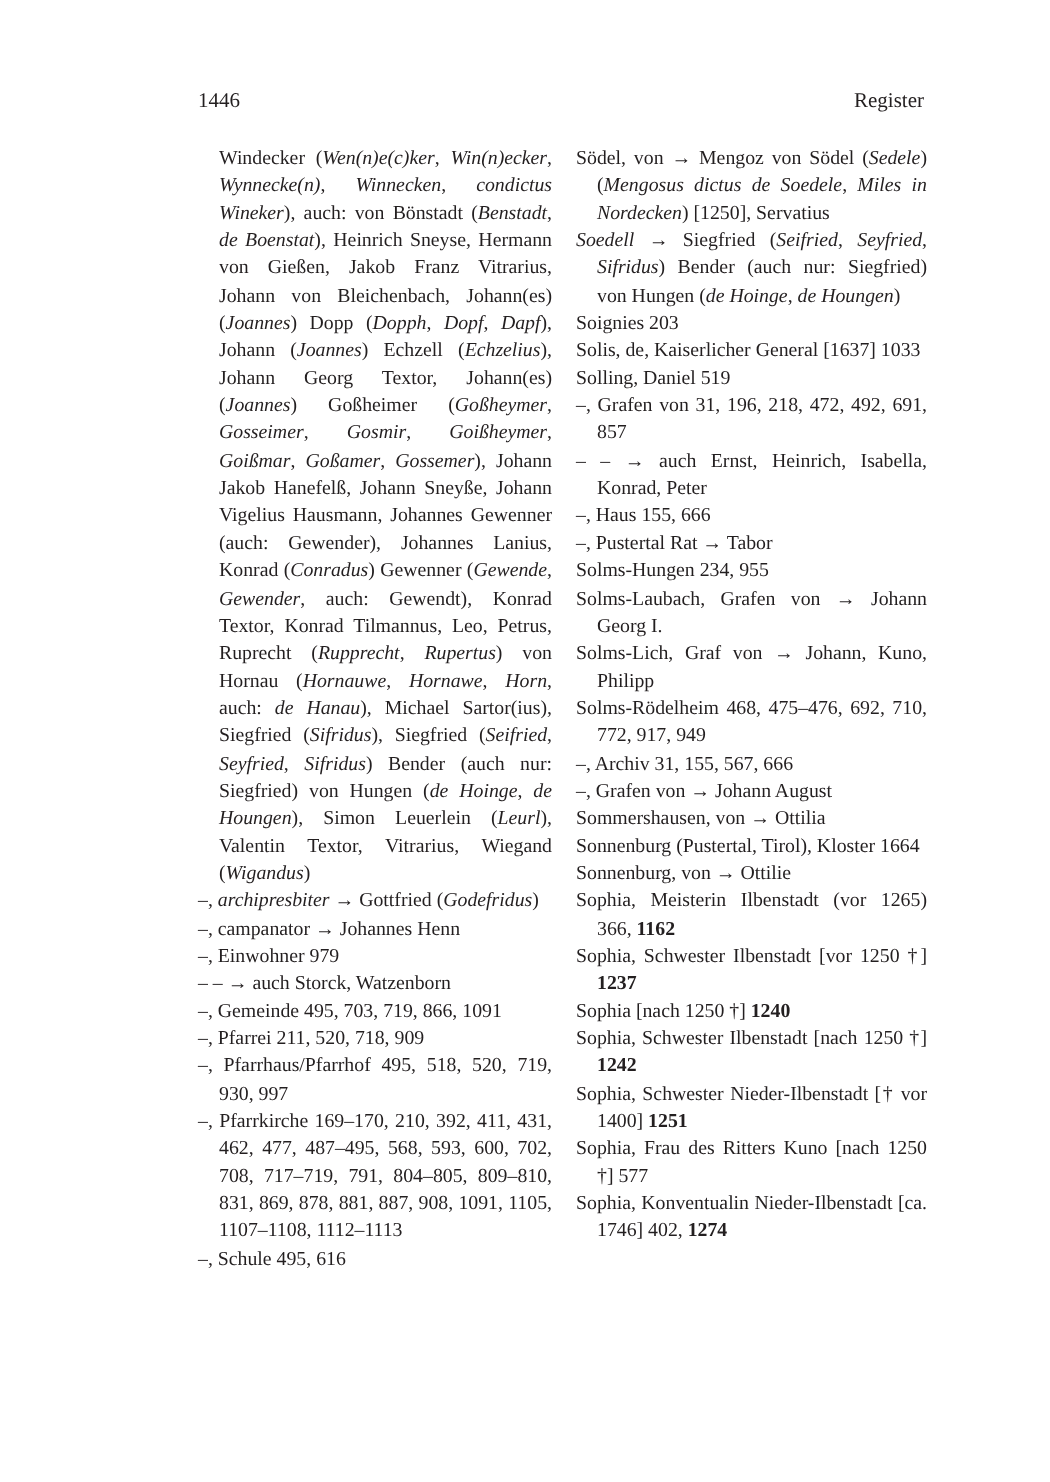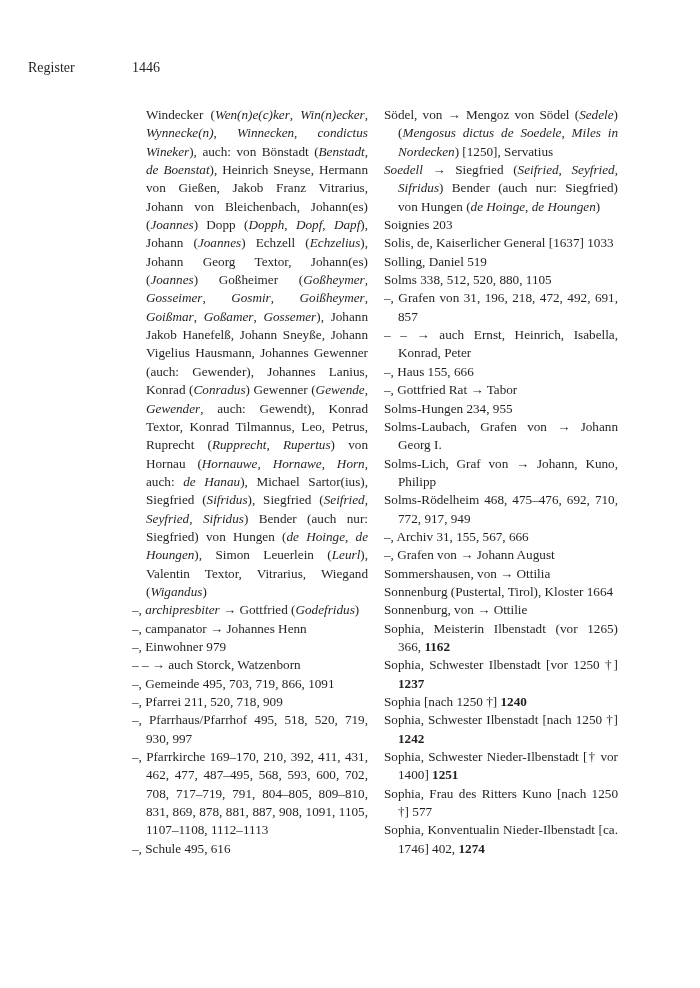--- a/index.html
+++ b/index.html
@@ -1,20 +1,20 @@
 <!DOCTYPE html>
 <html><head>
 <meta charset="utf-8">
 <style>
   html, body { margin: 0; padding: 0; background: #ffffff; }
   body { width: 700px; height: 988px; position: relative; overflow: hidden;
          font-family: "Liberation Serif", "DejaVu Serif", serif; color: #231f20; }
   .page-num { position: absolute; left: 132px; top: 60px; font-size: 14px; }
-  .running-head { position: absolute; left: 0; width: 616px; top: 60px; text-align: left; font-size: 14px; padding-left: 28px; box-sizing: border-box; }
-  .col { position: absolute; top: 106px; font-size: 13.2px; line-height: 18.35px; }
+  .running-head { position: absolute; left: 0; width: 616px; top: 60px; text-align: right; font-size: 14px; padding-left: 28px; box-sizing: border-box; }
+  .col { position: absolute; top: 96px; font-size: 13.2px; line-height: 18.35px; }
   .col-left { left: 132px; width: 236px; }
   .col-right { left: 384px; width: 234px; }
   .entry { text-align: justify; padding-left: 14px; text-indent: -14px; margin: 0; }
   .entry.cont { padding-left: 14px; text-indent: 0; }
   .it { font-style: italic; }
   .bd { font-weight: bold; }
 </style>
 </head>
 <body>
 
@@ -33,25 +33,24 @@
       <p class="entry"><span>–, Pfarrhaus/Pfarrhof 495, 518, 520, 719, 930, 997</span></p>
       <p class="entry"><span>–, Pfarrkirche 169–170, 210, 392, 411, 431, 462, 477, 487–495, 568, 593, 600, 702, 708, 717–719, 791, 804–805, 809–810, 831, 869, 878, 881, 887, 908, 1091, 1105, 1107–1108, 1112–1113</span></p>
       <p class="entry"><span>–, Schule 495, 616</span></p>
     </div>
   <div class="col col-right">
       <p class="entry"><span>Södel, von → Mengoz von Södel (</span><span class="it">Sedele</span><span>) (</span><span class="it">Mengosus dictus de Soedele</span><span>, </span><span class="it">Miles in Nordecken</span><span>) [1250], Servatius</span></p>
       <p class="entry"><span class="it">Soedell</span><span> → Siegfried (</span><span class="it">Seifried</span><span>, </span><span class="it">Seyfried</span><span>, </span><span class="it">Sifridus</span><span>) Bender (auch nur: Siegfried) von Hungen (</span><span class="it">de Hoinge</span><span>, </span><span class="it">de Houngen</span><span>)</span></p>
       <p class="entry"><span>Soignies 203</span></p>
       <p class="entry"><span>Solis, de, Kaiserlicher General [1637] 1033</span></p>
       <p class="entry"><span>Solling, Daniel 519</span></p>
-      <p class="entry"><span>Solms 338, 512, 520, 880, 1105</span></p>
       <p class="entry"><span>–, Grafen von 31, 196, 218, 472, 492, 691, 857</span></p>
       <p class="entry"><span>– – → auch Ernst, Heinrich, Isabella, Konrad, Peter</span></p>
       <p class="entry"><span>–, Haus 155, 666</span></p>
-      <p class="entry"><span>–, Gottfried Rat → Tabor</span></p>
+      <p class="entry"><span>–, Pustertal Rat → Tabor</span></p>
       <p class="entry"><span>Solms-Hungen 234, 955</span></p>
       <p class="entry"><span>Solms-Laubach, Grafen von → Johann Georg I.</span></p>
       <p class="entry"><span>Solms-Lich, Graf von → Johann, Kuno, Philipp</span></p>
       <p class="entry"><span>Solms-Rödelheim 468, 475–476, 692, 710, 772, 917, 949</span></p>
       <p class="entry"><span>–, Archiv 31, 155, 567, 666</span></p>
       <p class="entry"><span>–, Grafen von → Johann August</span></p>
       <p class="entry"><span>Sommershausen, von → Ottilia</span></p>
       <p class="entry"><span>Sonnenburg (Pustertal, Tirol), Kloster 1664</span></p>
       <p class="entry"><span>Sonnenburg, von → Ottilie</span></p>
       <p class="entry"><span>Sophia, Meisterin Ilbenstadt (vor 1265) 366, </span><span class="bd">1162</span></p>

